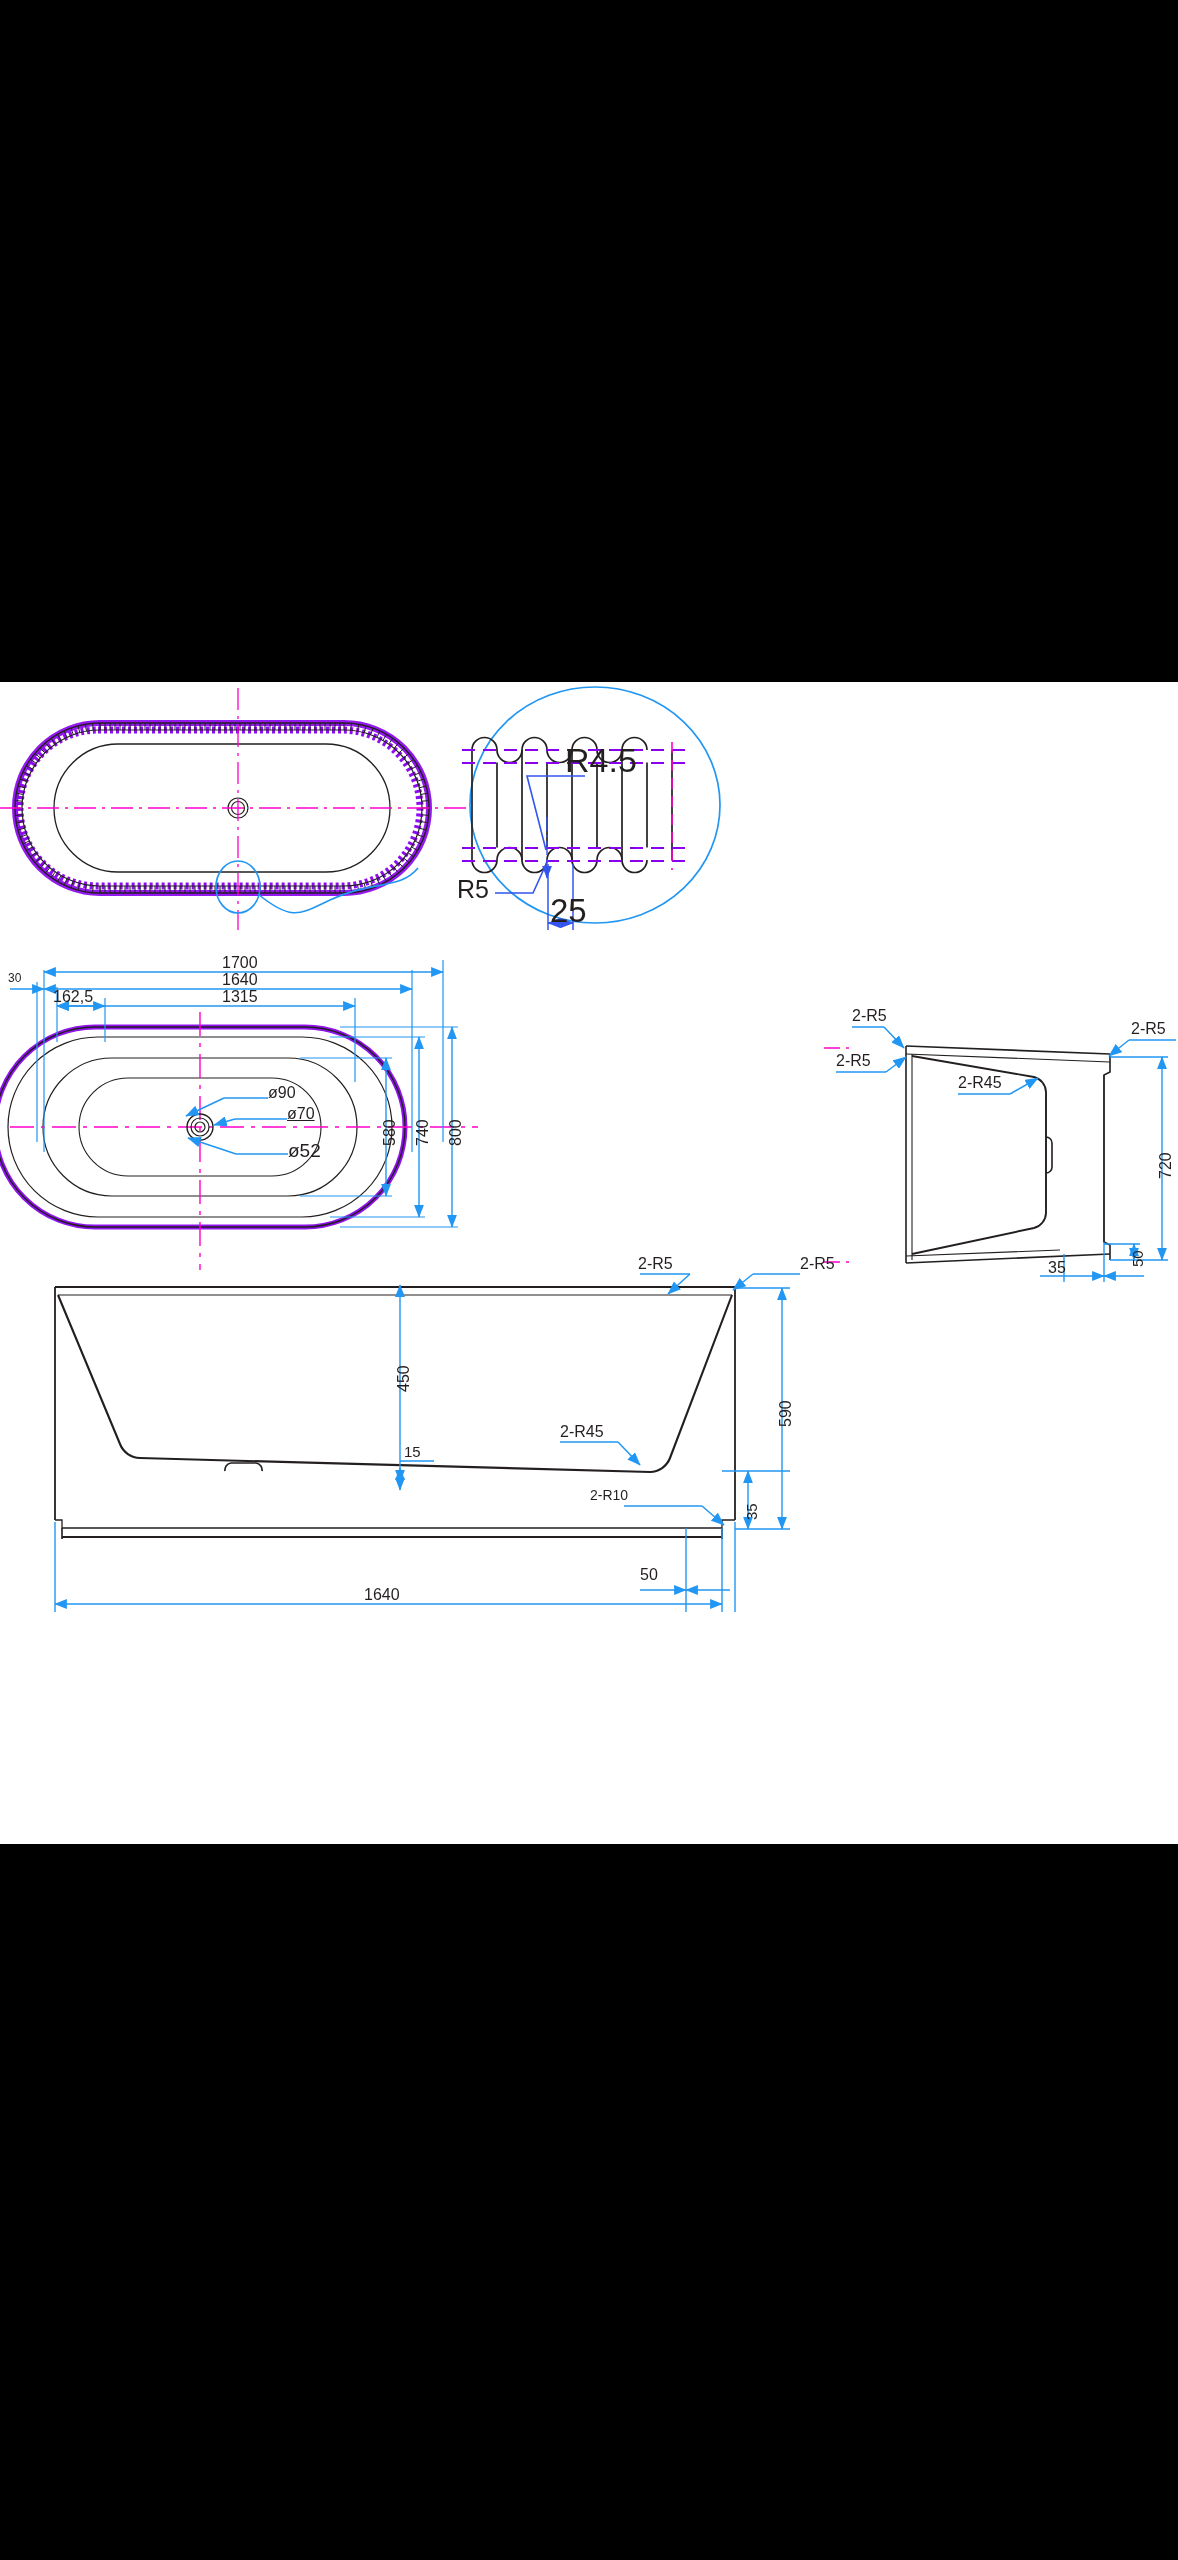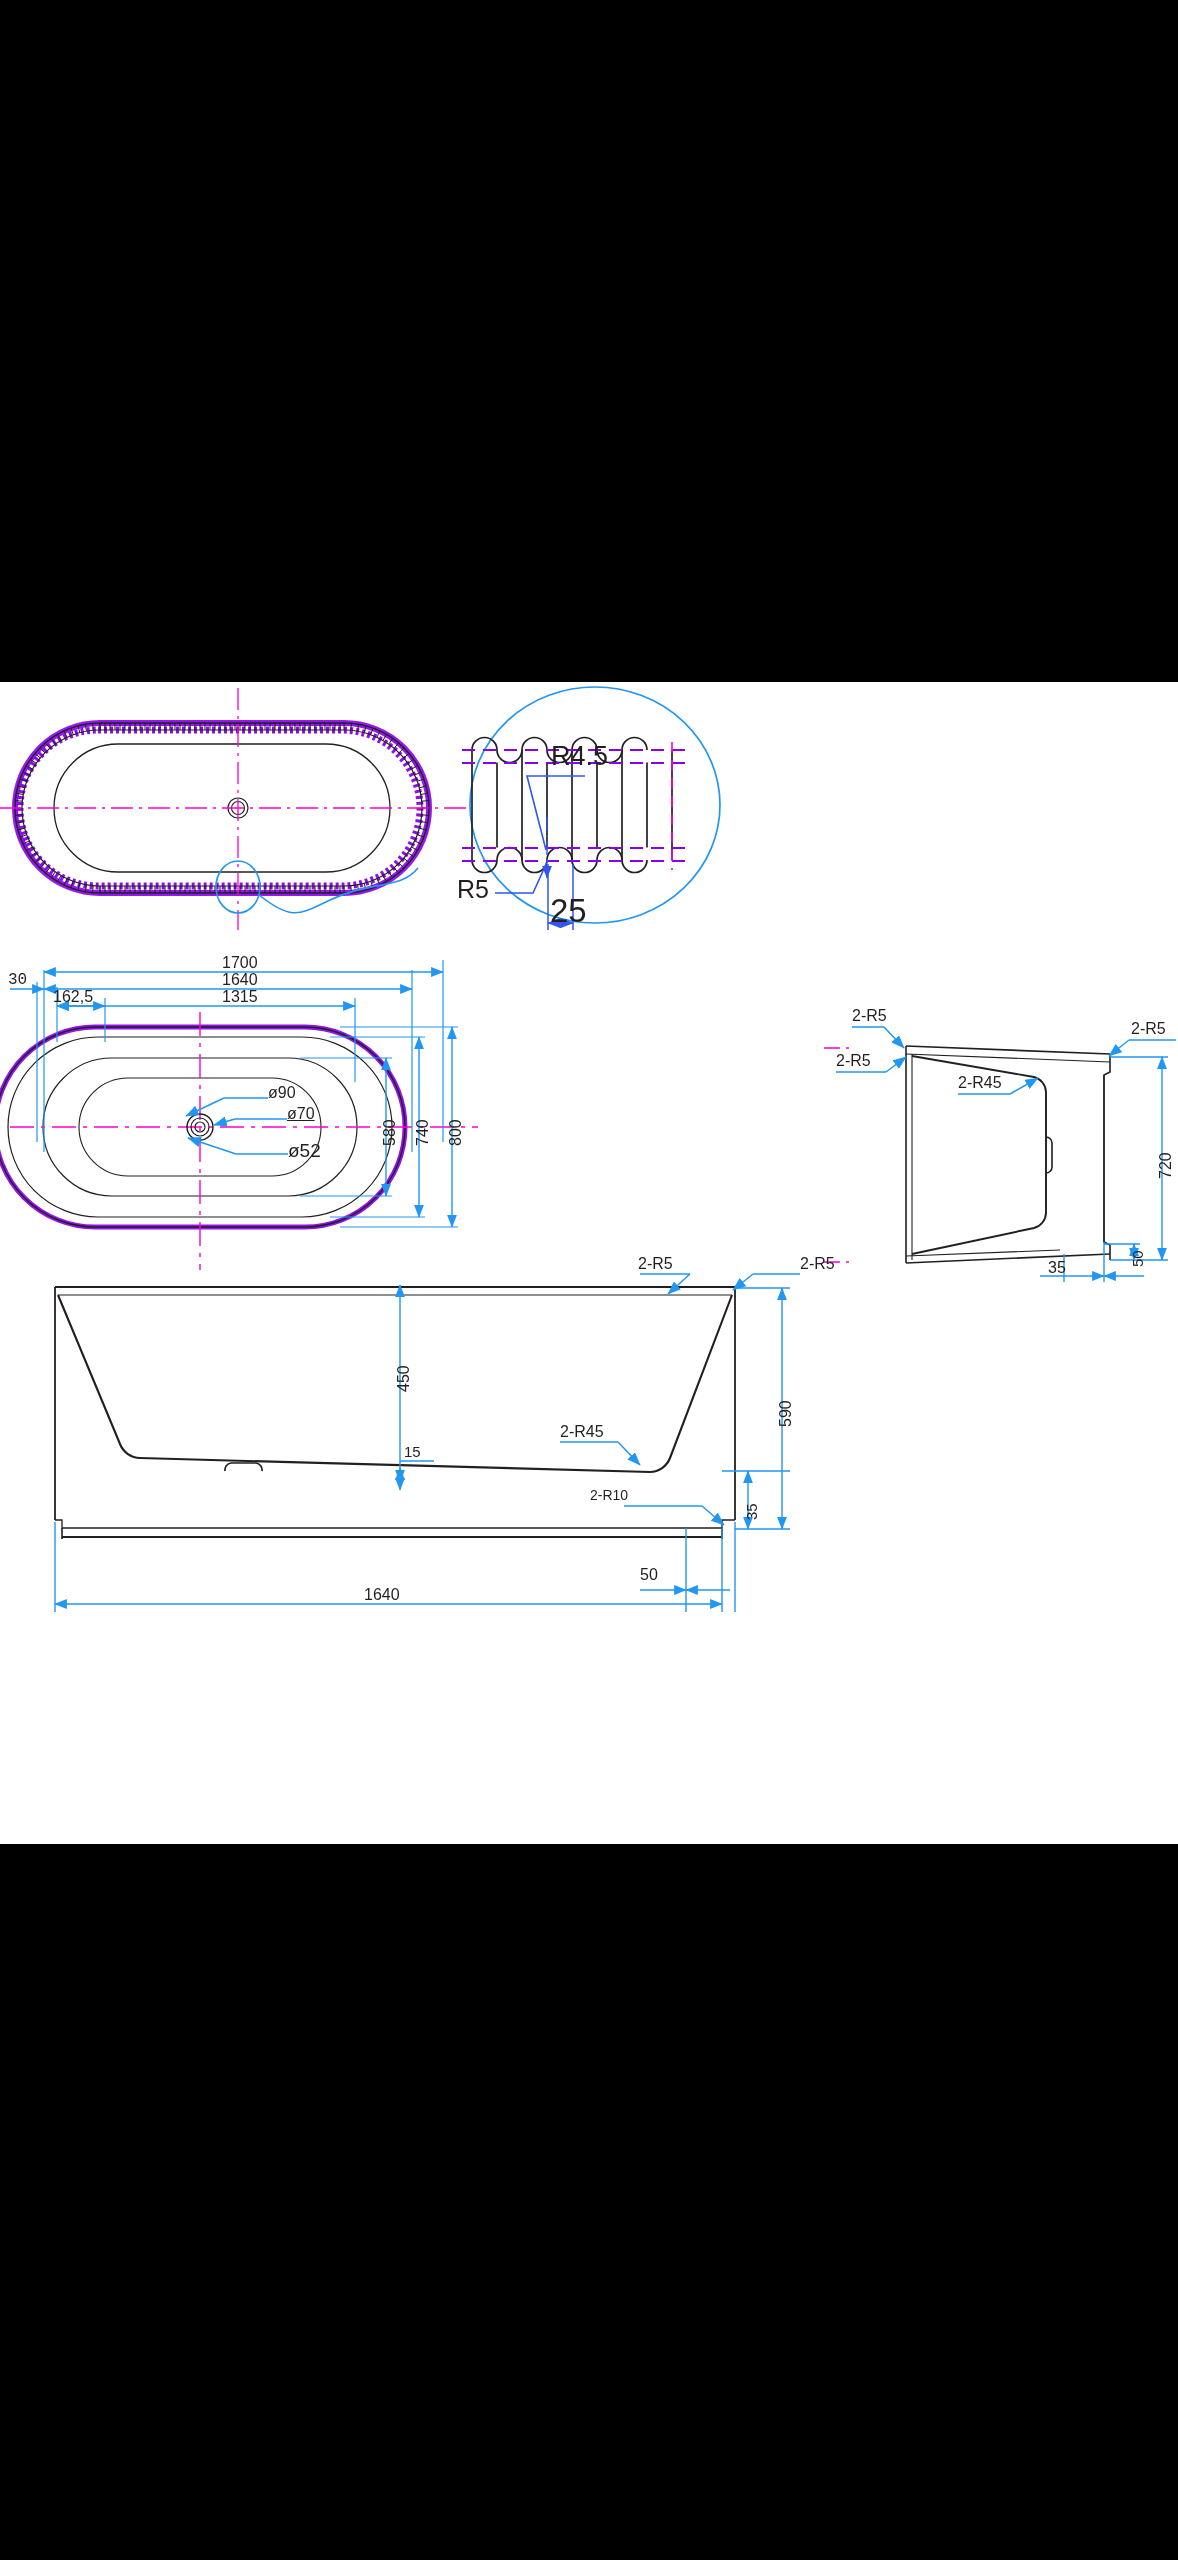--- a/index.html
+++ b/index.html
@@ -488,25 +488,25 @@
           <line x1="686" y1="846" x2="686" y2="930"></line>
           <line x1="722" y1="846" x2="722" y2="930"></line>
           <line x1="735" y1="840" x2="735" y2="930"></line>
           <line x1="55" y1="922" x2="722" y2="922" marker-start="url(#arS)" marker-end="url(#ar)"></line>
           <line x1="640" y1="908" x2="686" y2="908" marker-end="url(#ar)"></line>
           <line x1="686" y1="908" x2="730" y2="908" marker-start="url(#arS)"></line>
         </g>
       </g>
     </svg>
 
-    <div class="lbl" style="left:551px; top:61px; font-size:27px;">R4.5</div>
+    <div class="lbl" style="left:565px; top:61px; font-size:34px;">R4.5</div>
     <div class="lbl" style="left:457px; top:195px; font-size:25px;">R5</div>
     <div class="lbl" style="left:550px; top:212px; font-size:33px;">25</div>
 
-    <div class="lbl" style="left:8px; top:290px; font-size:16px;font-family:Liberation Mono, monospace;">30</div>
+    <div class="lbl" style="left:8px; top:290px; font-size:12px;">30</div>
     <div class="lbl" style="left:53px; top:307px; font-size:16px;">162,5</div>
     <div class="lbl" style="left:222px; top:307px; font-size:16px;">1315</div>
     <div class="lbl" style="left:222px; top:290px; font-size:16px;">1640</div>
     <div class="lbl" style="left:222px; top:273px; font-size:16px;">1700</div>
 
     <div class="lbl vert" style="left:382px; top:464px; font-size:16px;">580</div>
     <div class="lbl vert" style="left:415px; top:464px; font-size:16px;">740</div>
     <div class="lbl vert" style="left:448px; top:464px; font-size:16px;">800</div>
 
     <div class="lbl" style="left:268px; top:403px; font-size:16px;text-align:right;">ø90</div>

